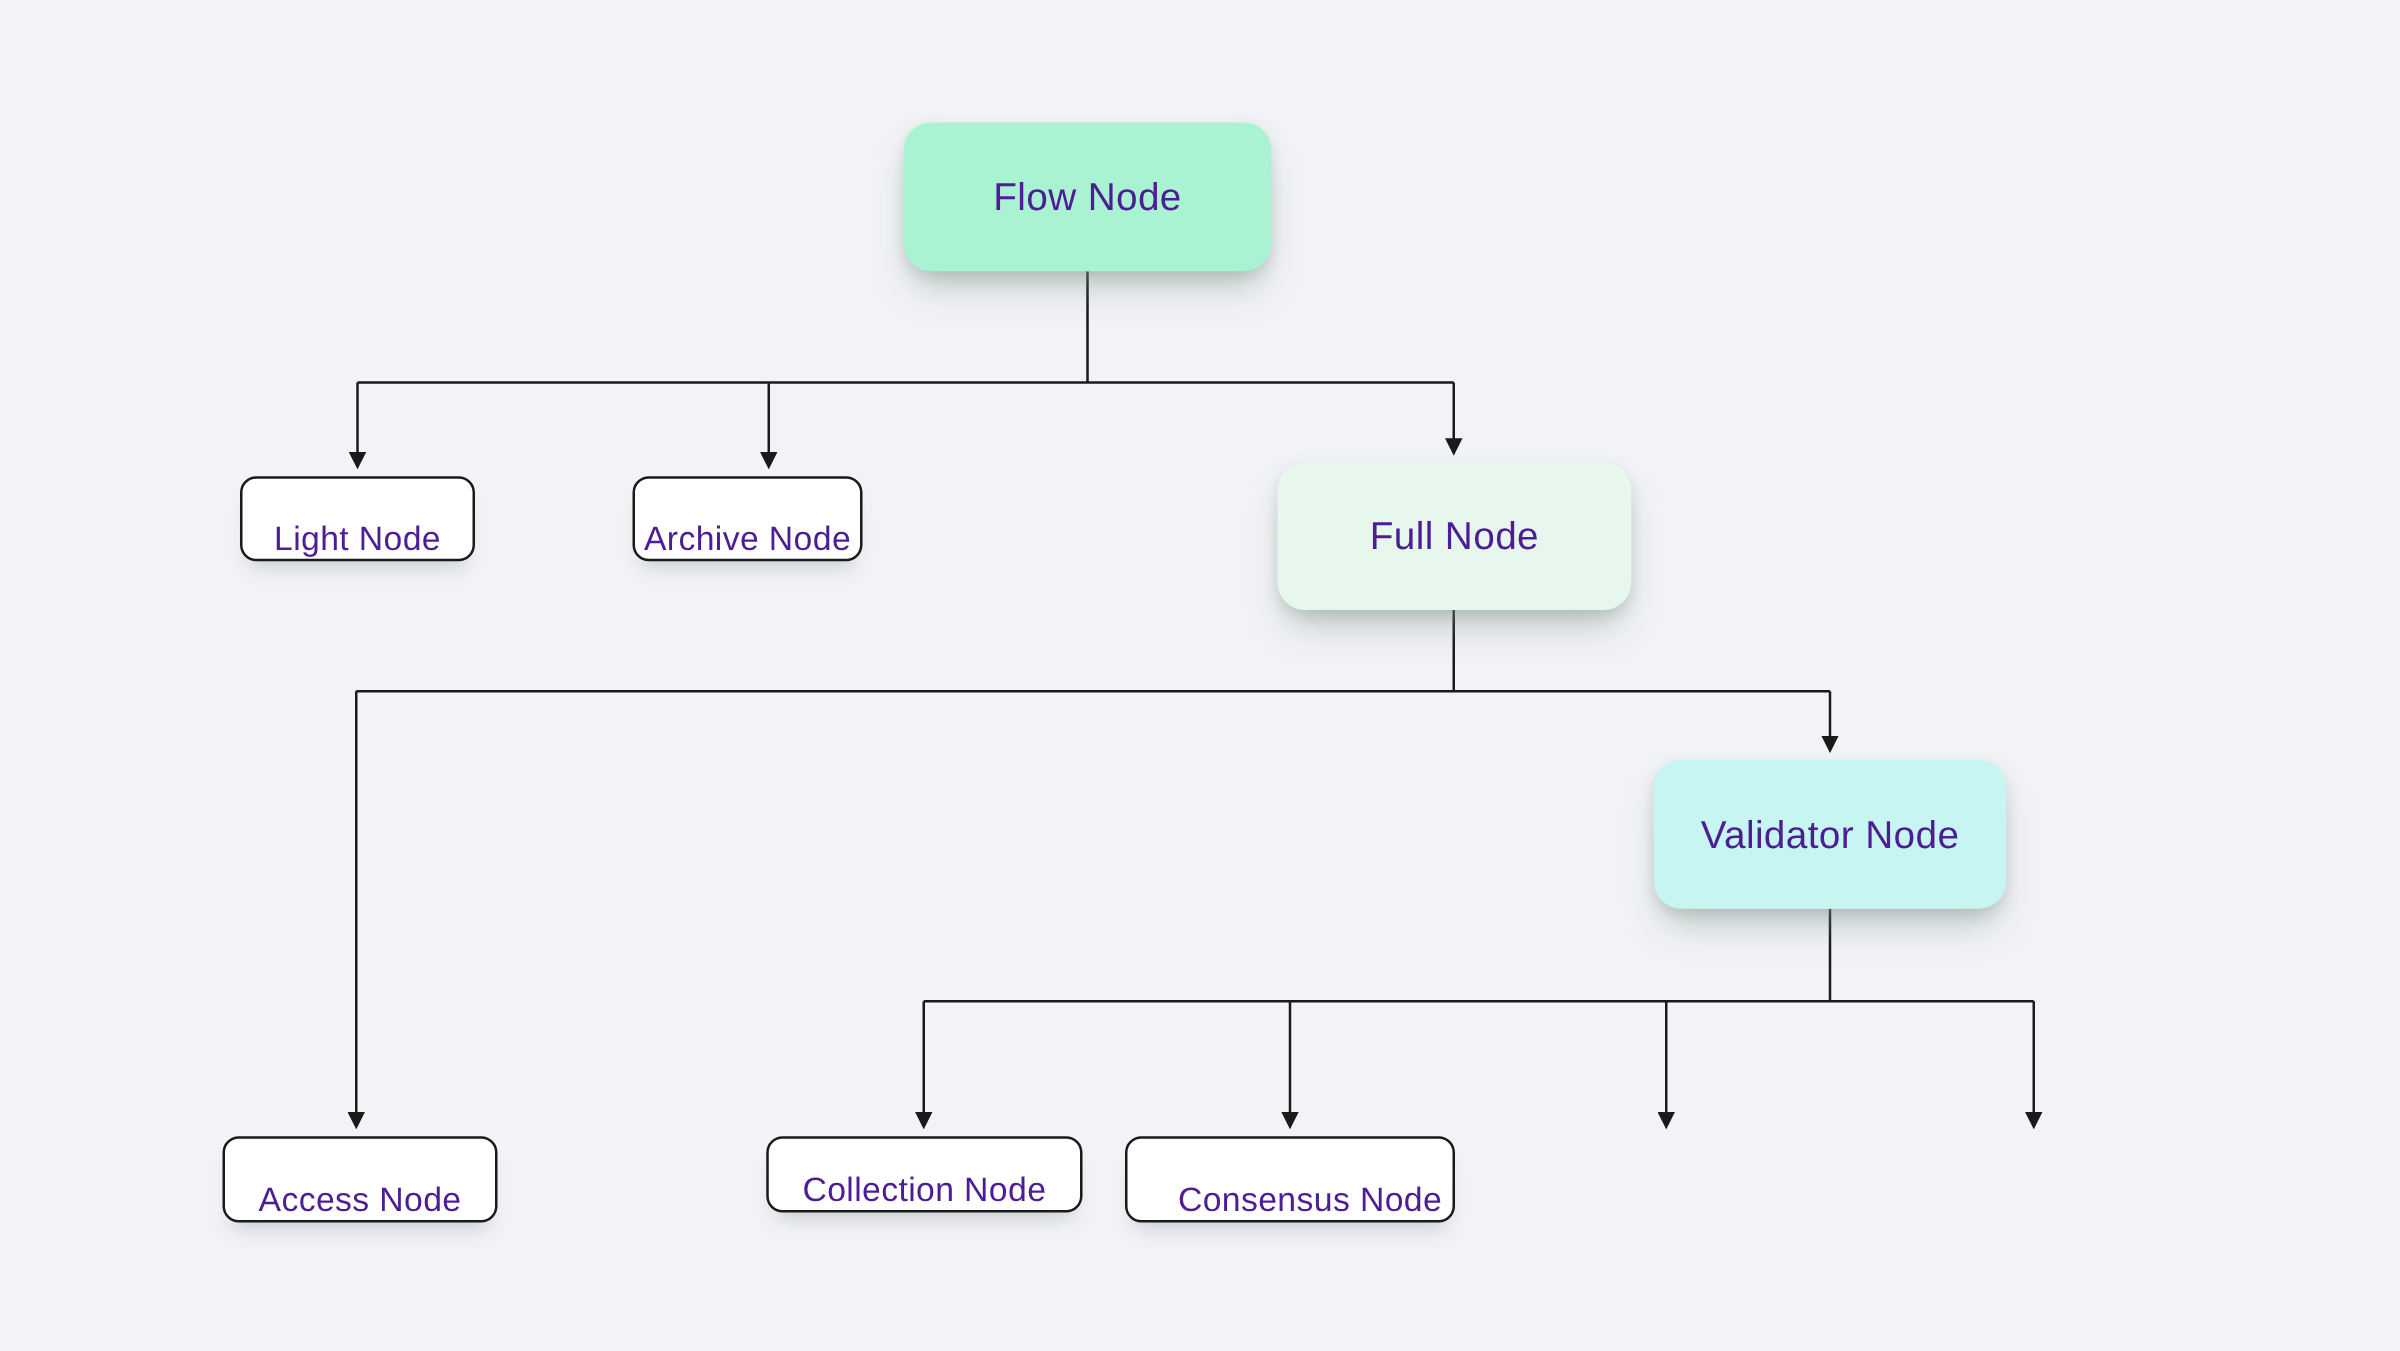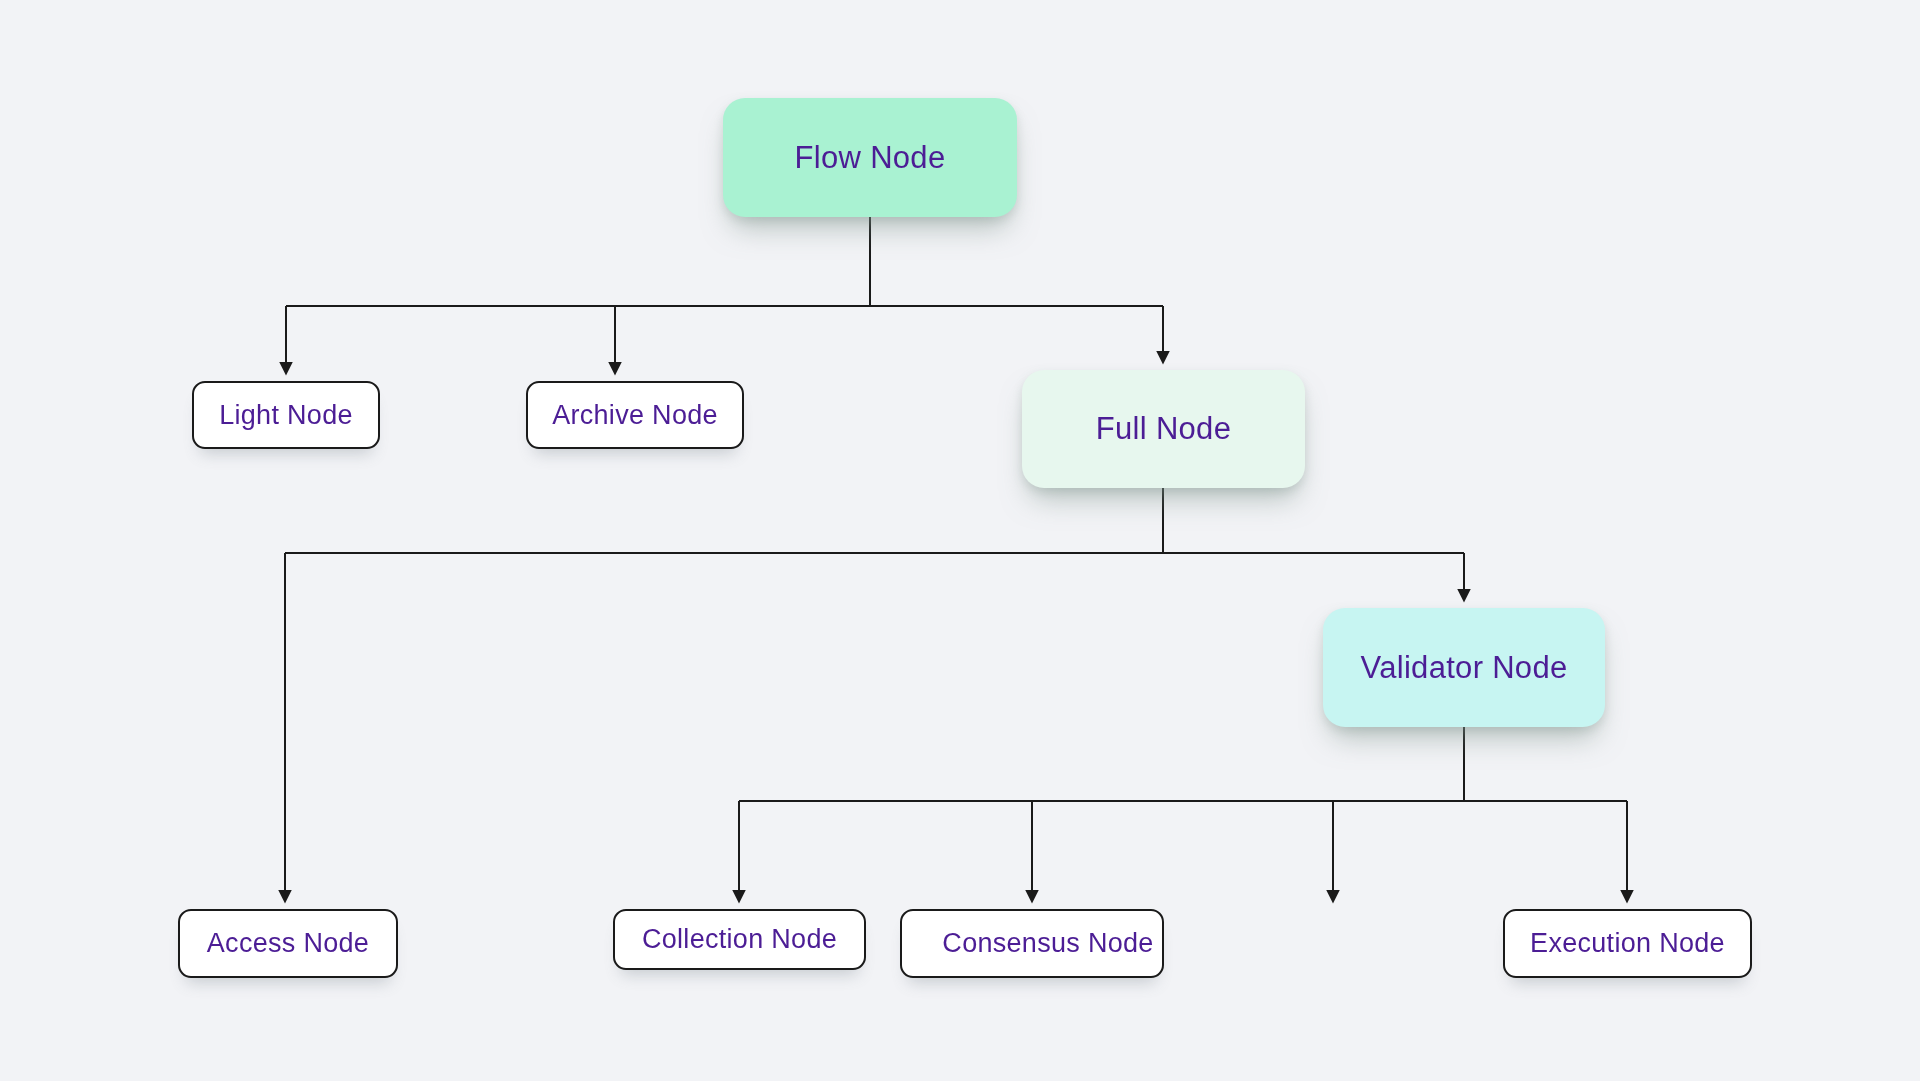--- a/index.html
+++ b/index.html
@@ -43,20 +43,21 @@
     border-radius: 22px;
     font-size: 31px;
     box-shadow: 0 18px 28px -8px rgba(122, 144, 135, 0.5),
                 0 4px 10px rgba(122, 144, 135, 0.22);
   }
   .node--outline {
     border: 2px solid #1a1a1a;
     border-radius: 13px;
     font-size: 27px;
     box-shadow: 0 12px 16px -8px rgba(96, 108, 118, 0.3);
+    align-items: flex-end;
   }
   .node__label {
     pointer-events: none;
   }
 </style>
 </head>
 <body>
 
 <div class="stage" style="background-color: rgb(242, 243, 246); color: #4c1d95;">
 
@@ -84,21 +85,21 @@
   </svg>
 
   <div class="node node--highlight" style="left: 723px; top: 98px; width: 294px; height: 119px; background-color: rgb(169, 242, 210);">
     <span class="node__label">Flow Node</span>
   </div>
 
   <div class="node node--outline" style="left: 192px; top: 381px; width: 188px; height: 68px; background-color: rgb(255, 255, 255);">
     <span class="node__label">Light Node</span>
   </div>
 
-  <div class="node node--outline" style="left: 526px; top: 381px; width: 218px; height: 68px; background-color: rgb(255, 255, 255);">
+  <div class="node node--outline" style="left: 506px; top: 381px; width: 184px; height: 68px; background-color: rgb(255, 255, 255);">
     <span class="node__label">Archive Node</span>
   </div>
 
   <div class="node node--highlight" style="left: 1022px; top: 370px; width: 283px; height: 118px; background-color: rgb(231, 247, 238);">
     <span class="node__label">Full Node</span>
   </div>
 
   <div class="node node--outline" style="left: 178px; top: 909px; width: 220px; height: 69px; background-color: rgb(255, 255, 255);">
     <span class="node__label">Access Node</span>
   </div>
@@ -109,17 +110,14 @@
 
   <div class="node node--outline" style="left: 613px; top: 909px; width: 253px; height: 61px; background-color: rgb(255, 255, 255);">
     <span class="node__label">Collection Node</span>
   </div>
 
   <div class="node node--outline" style="left: 900px; top: 909px; width: 264px; height: 69px; background-color: rgb(255, 255, 255); padding-left: 32px;">
     <span class="node__label">Consensus Node</span>
   </div>
 
 
-  <div class="node node--outline" style="left: 1503px; top: 909px; width: 249px; height: 69px; background-color: rgb(255, 255, 255);">
-    <span class="node__label">Execution Node</span>
-  </div>
 
 </div>
 
 </body></html>

